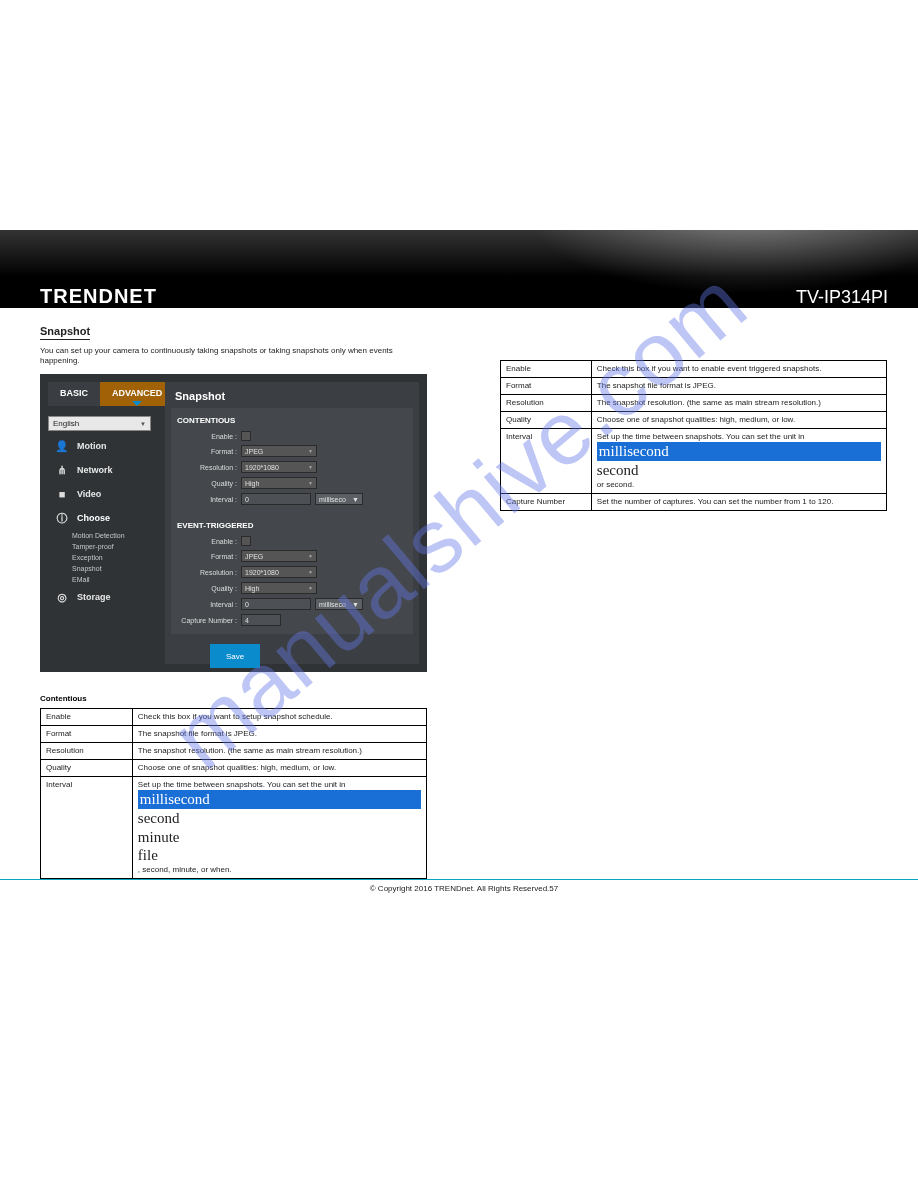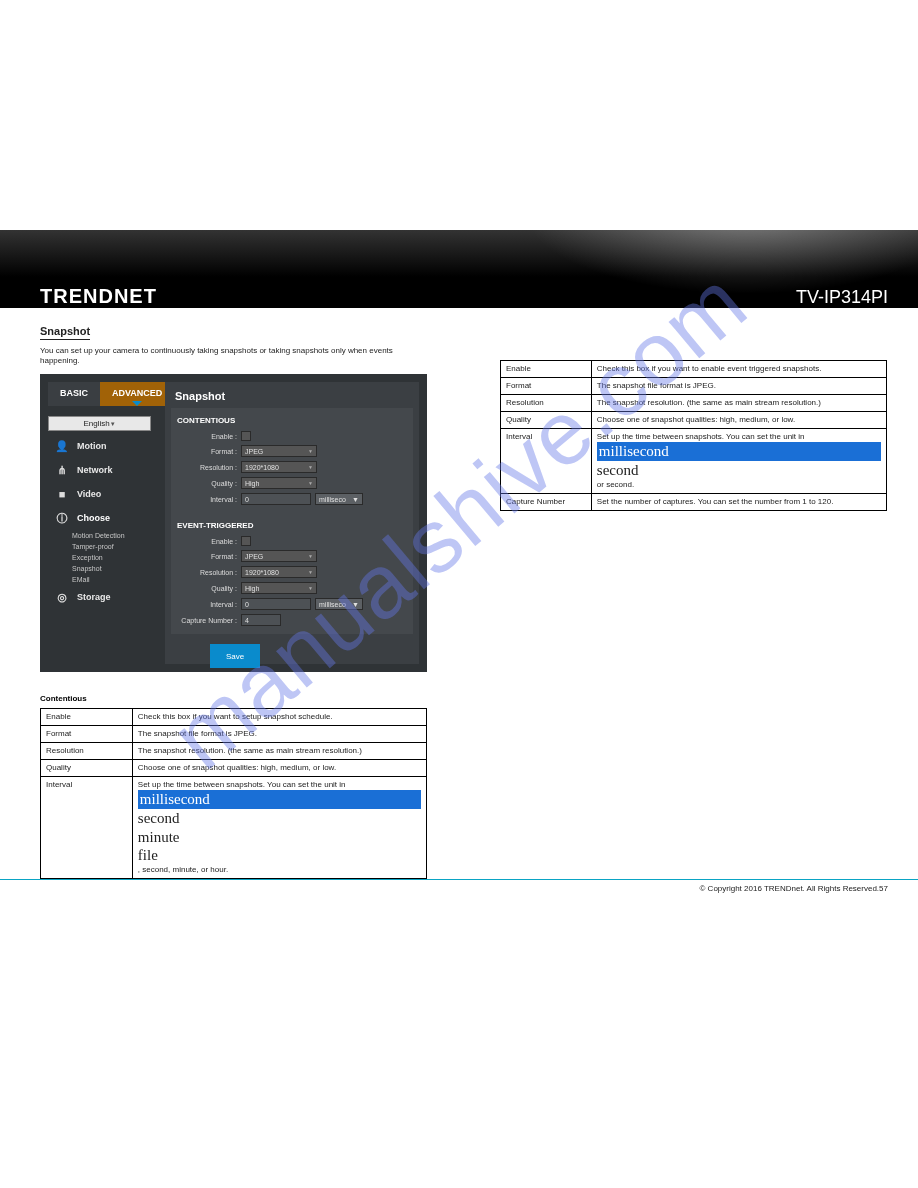--- a/index.html
+++ b/index.html
@@ -9,21 +9,21 @@
   .banner .brand{font-size:20px;font-weight:700;letter-spacing:1px}
   .banner .curve{position:absolute;right:0;top:0;width:430px;height:78px;background:radial-gradient(ellipse at 60% -20%,rgba(255,255,255,.35),transparent 60%)}
   .banner .model{font-size:18px;position:relative}
   .section-title{position:absolute;left:40px;top:325px;font-size:11px;font-weight:700;color:#222;padding-bottom:2px;border-bottom:1px solid #222}
   .desc{position:absolute;left:40px;top:346px;font-size:8px;color:#222;width:380px;line-height:1.3}
   .app{position:absolute;left:40px;top:374px;width:387px;height:298px;background:#2f3336}
   .tabs{position:absolute;left:8px;top:8px;display:flex;height:24px}
   .tabs .tab{font-size:9px;font-weight:700;color:#fff;padding:6px 12px 0;background:#3a3e42;height:24px}
   .tabs .tab.active{background:#a16207;position:relative}
   .tabs .tab.active::after{content:"";position:absolute;left:50%;bottom:-5px;margin-left:-5px;border:5px solid transparent;border-top-color:#0a8bcc}
-  .langsel{position:absolute;left:8px;top:42px;width:103px;height:15px;background:#e8e8e8;font-size:8px;padding:2px 4px;color:#222;border:1px solid #888;display:flex;justify-content:center;align-items:center}
+  .langsel{position:absolute;left:8px;top:42px;width:103px;height:15px;background:#e8e8e8;font-size:8px;padding:2px 4px;color:#222;border:1px solid #888;display:flex;justify-content:space-between;align-items:center}
   .langsel .tri{font-size:6px;color:#555}
   .nav{position:absolute;left:8px;top:60px;width:110px}
   .nav .item{display:flex;align-items:center;gap:7px;padding:5px 6px;font-size:9px;color:#e8e8e8;font-weight:700}
   .nav .item.active{color:#fff}
   .nav .icon{width:16px;height:14px;display:flex;align-items:center;justify-content:center;color:#ddd;font-size:11px}
   .nav .sub{padding:2px 6px 2px 24px;font-size:7px;color:#c8c8c8}
   .panel{position:absolute;left:125px;top:8px;width:254px;height:282px;background:#3b3f43;padding:0}
   .panel-title{font-size:11px;font-weight:700;color:#fff;padding:8px 10px 6px}
   .group{background:#44484c;margin:0 6px;padding:4px 0 6px}
   .group + .group{}
@@ -42,21 +42,21 @@
   table.spec td{border:1px solid #000;padding:3px 5px;vertical-align:top;line-height:1.25}
   table.spec td.k{width:92px}
   .tbl-left{left:40px;top:708px;width:387px}
   .tbl-left td.v{width:295px}
   .tbl-head{position:absolute;left:40px;top:694px;font-size:8px;font-weight:700}
   .tbl-continuous{left:500px;top:360px;width:387px}
   .tbl-continuous td.k{width:86px}
   .tbl-continuous td.v{width:301px}
   .opt{display:block;font-family:Liberation Serif, serif;font-size:15px}
   .opt.hl{background:#1a6fd6;color:#fff;padding:0 2px}
-  .footer{position:absolute;left:0;top:879px;width:918px;border-top:1px solid #0aa4c4;display:flex;justify-content:flex-end;padding:4px 30px 0 40px;font-size:8px;color:#222}
+  .footer{position:absolute;left:0;top:879px;width:918px;border-top:1px solid #0aa4c4;display:flex;justify-content:center;padding:4px 30px 0 40px;font-size:8px;color:#222}
 </style>
 </head>
 <body>
 
 <div class="wm">manualshive.com</div>
 
 <div class="banner">
   <div class="curve"></div>
   <div class="brand">TRENDNET</div>
   <div class="model">TV-IP314PI</div>
@@ -208,21 +208,21 @@
         <td class="v">Choose one of snapshot qualities: high, medium, or low.</td>
       </tr>
   <tr>
     <td class="k">Interval</td>
     <td class="v">
       <span>Set up the time between snapshots. You can set the unit in </span>
       <span class="opt hl">millisecond</span>
       <span class="opt">second</span>
       <span class="opt">minute</span>
       <span class="opt">file</span>
-      <span>, second, minute, or hour.</span>
+      <span>, second, minute, or when.</span>
     </td>
   </tr>
 </tbody>
   </table>
 
 <table class="spec tbl-continuous">
   <tbody>
       <tr>
         <td class="k">Enable</td>
         <td class="v">Check this box if you want to enable event triggered snapshots.</td>

